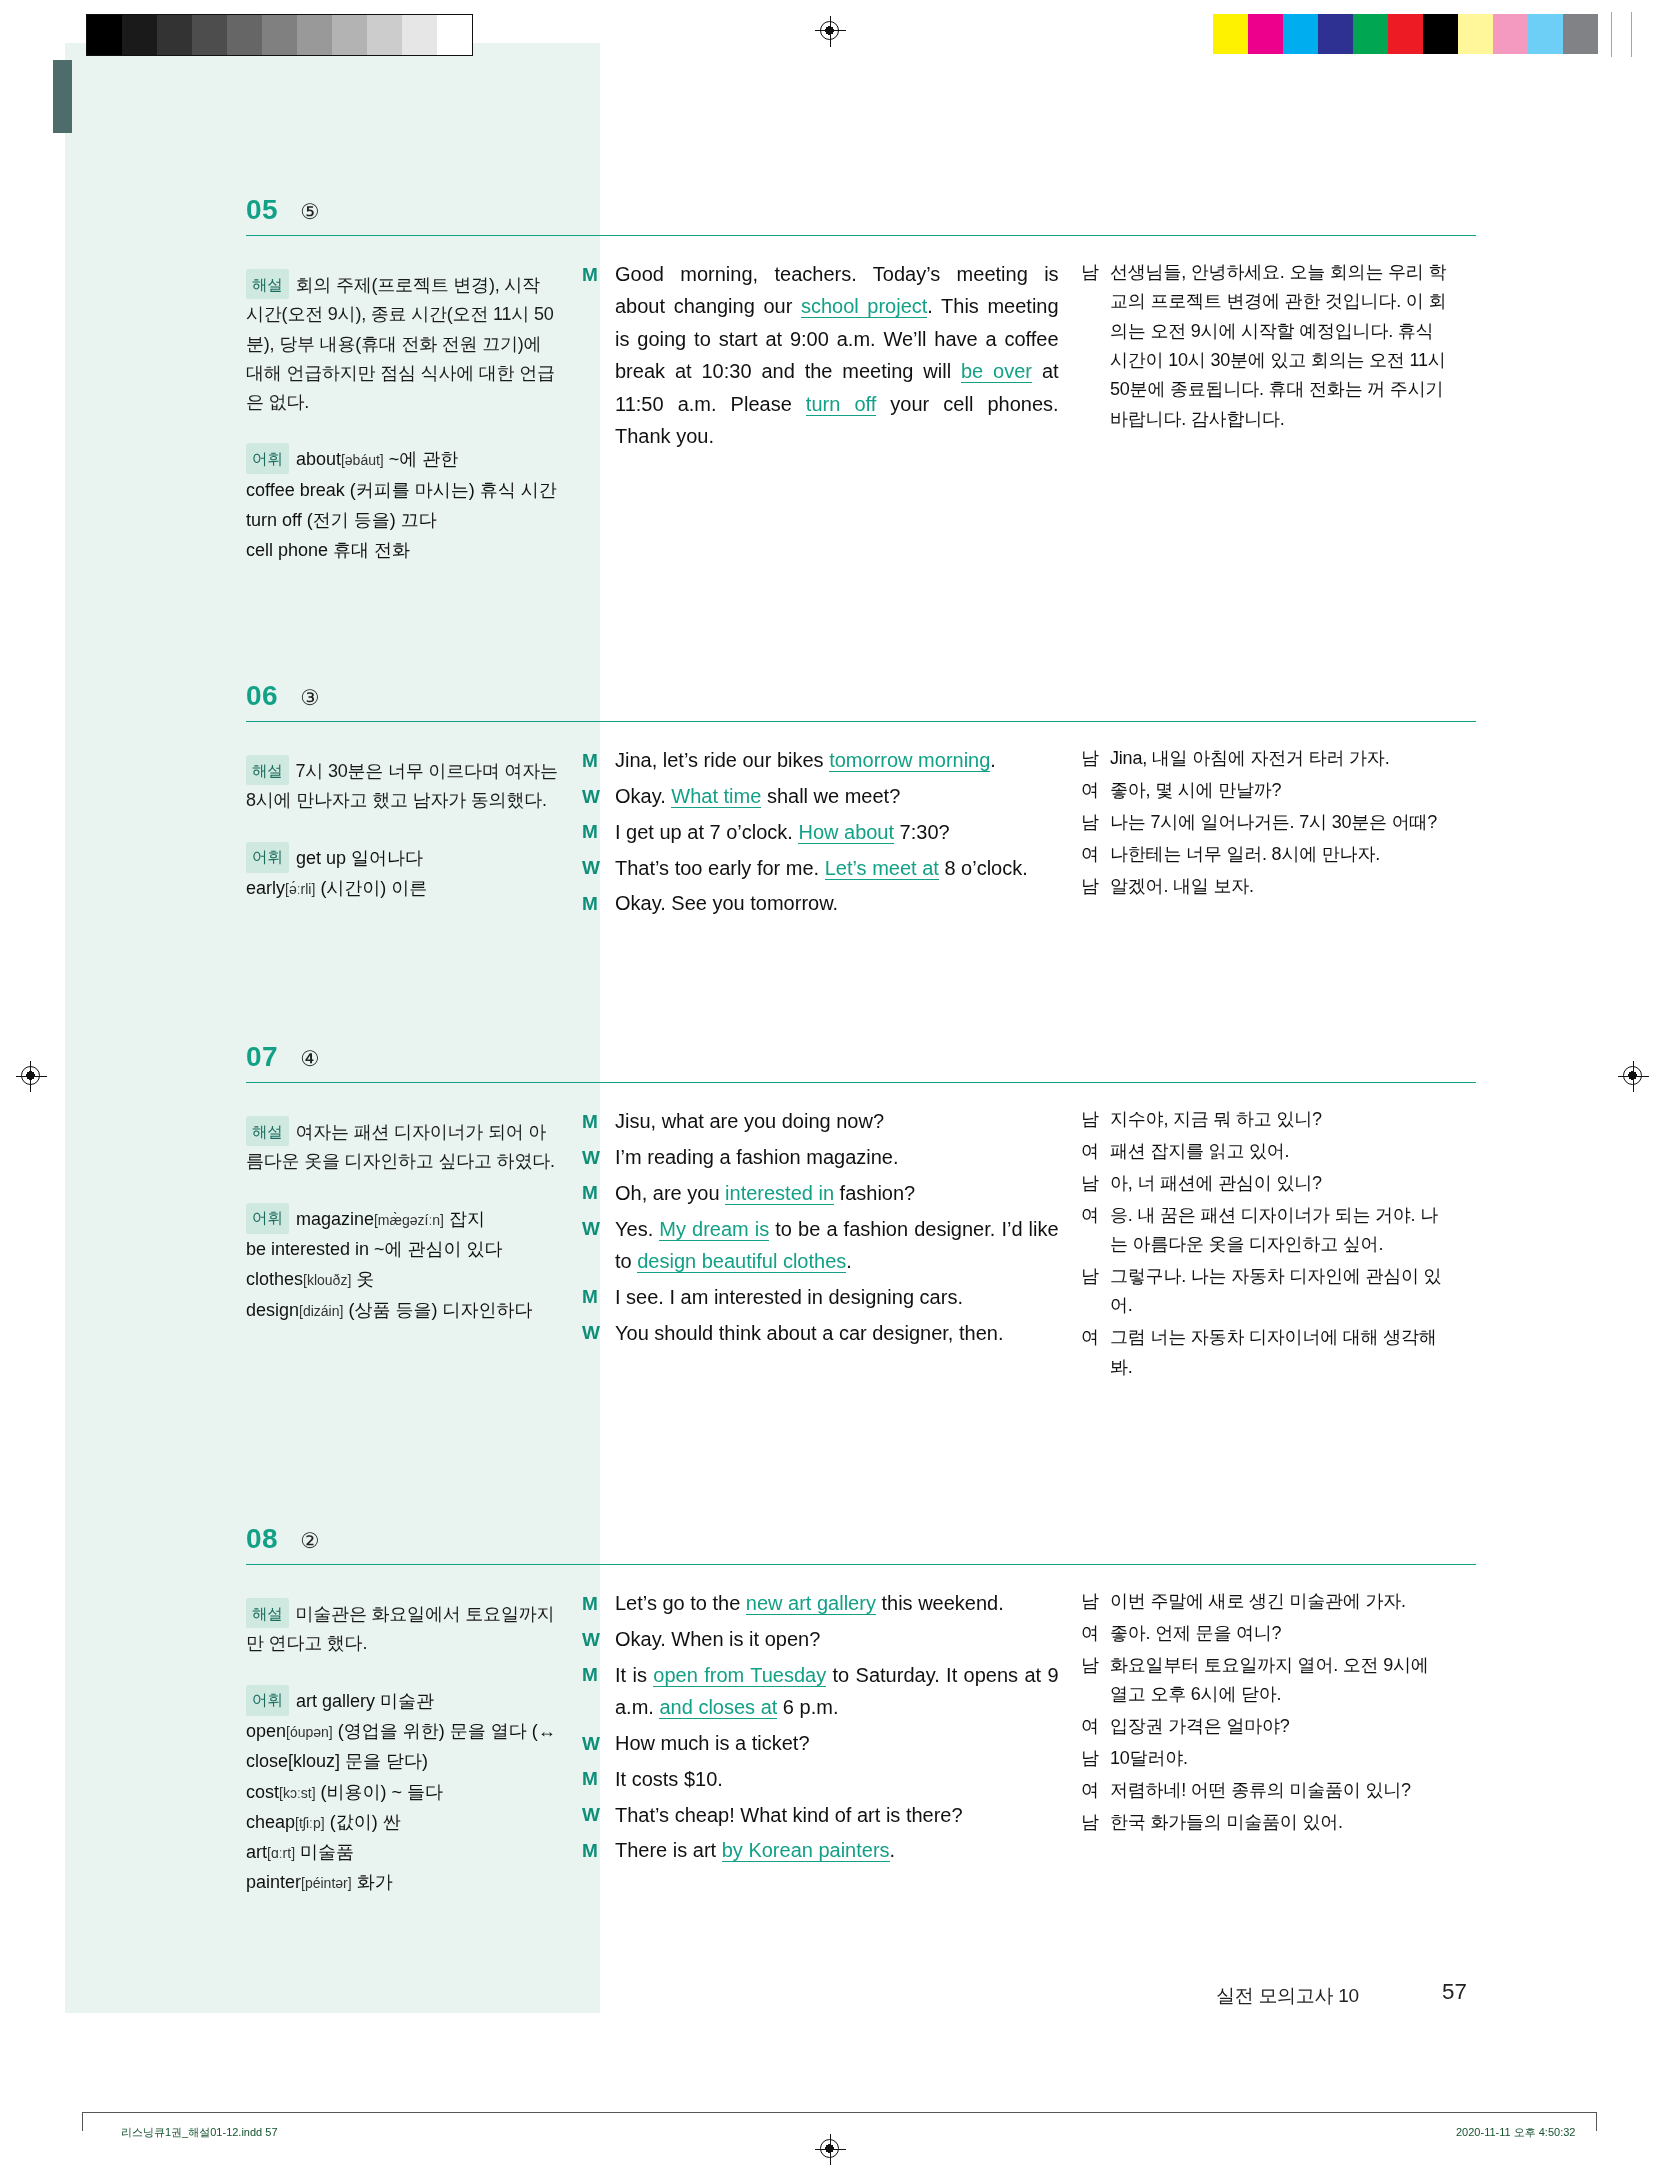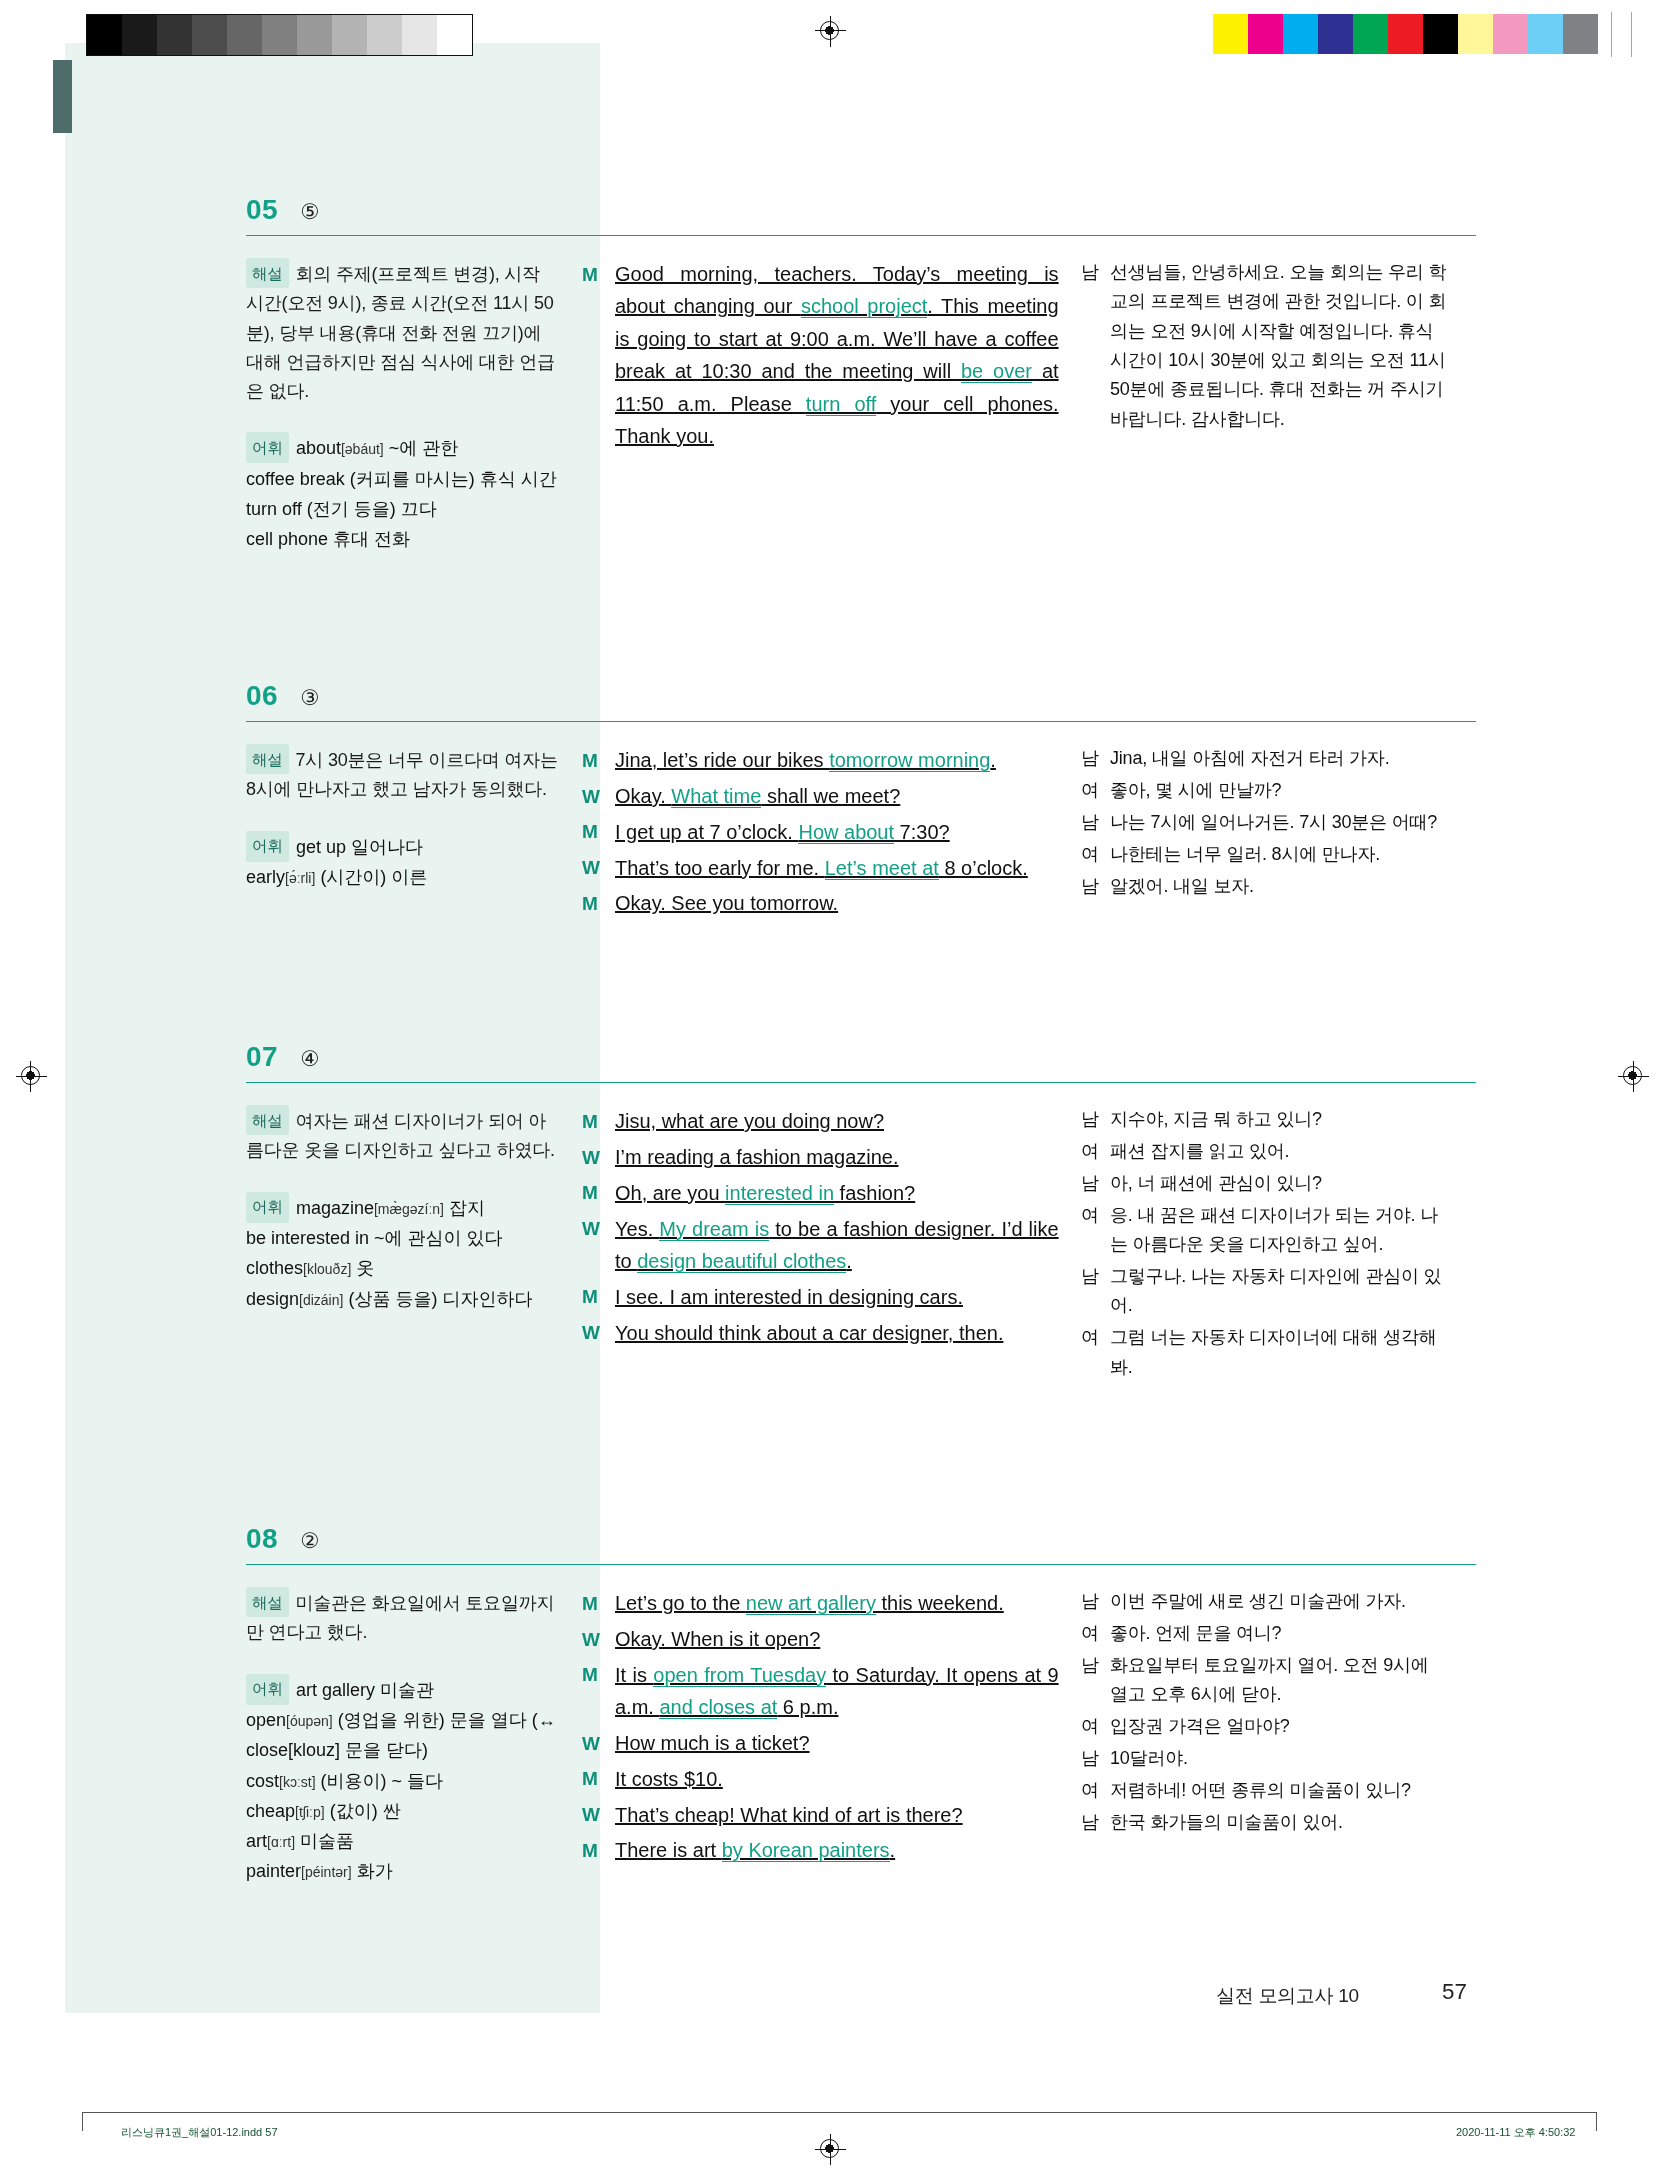--- a/index.html
+++ b/index.html
@@ -34,29 +34,29 @@
   .qnum{font-size:28px;font-weight:bold;color:#12a086;letter-spacing:0.4px;}
   .qans{font-size:21.5px;color:#222;}
 
   .cols{display:flex;margin-top:22.4px;}
   .col-left{width:336px;padding-right:22.4px;box-sizing:border-box;}
   .col-mid{width:499px;padding-right:22.4px;box-sizing:border-box;}
   .col-right{width:370px;box-sizing:border-box;}
 
   .taglabel{display:inline-block;background:#cfe9e1;color:#1a6b5c;font-size:15.5px;
             padding:2.6px 6px;border-radius:2.6px;margin-right:6.9px;vertical-align:1.7px;}
-  .ko{font-size:18px;line-height:1.62;color:#1a1a1a;letter-spacing:-0.2px;}
+  .ko{font-size:18px;line-height:1.62;color:#1a1a1a;letter-spacing:-0.2px;margin-top:11px;}
   .vocab{font-size:18px;line-height:1.68;color:#111;margin-top:26px;}
   .vocab .w{font-weight:normal;}
   .ipa{font-size:14px;color:#333;}
 
   .dialog{font-size:20px;line-height:1.62;color:#111;}
   .dline{display:flex;margin-bottom:3.4px;}
   .spk{width:33px;flex:0 0 33px;color:#0f8f79;font-weight:bold;font-size:19px;padding-top:1.7px;}
-  .dtext{flex:1;text-align:justify;text-decoration:underline;}
+  .dtext{flex:1;text-align:justify;}
   .u{border-bottom:1.4px solid #12a086;color:#12a086;}
 
   .trans{font-size:18px;line-height:1.63;color:#111;letter-spacing:-0.2px;}
   .tline{display:flex;margin-bottom:2.6px;}
   .tspk{width:29px;flex:0 0 29px;color:#111;}
   .ttext{flex:1;}
 
   .footer-run{position:absolute;left:1216px;top:1983px;font-size:19px;color:#222;letter-spacing:-0.3px;}
   .folio{position:absolute;left:1442px;top:1979px;font-size:22.4px;font-weight:normal;color:#222;}
 

